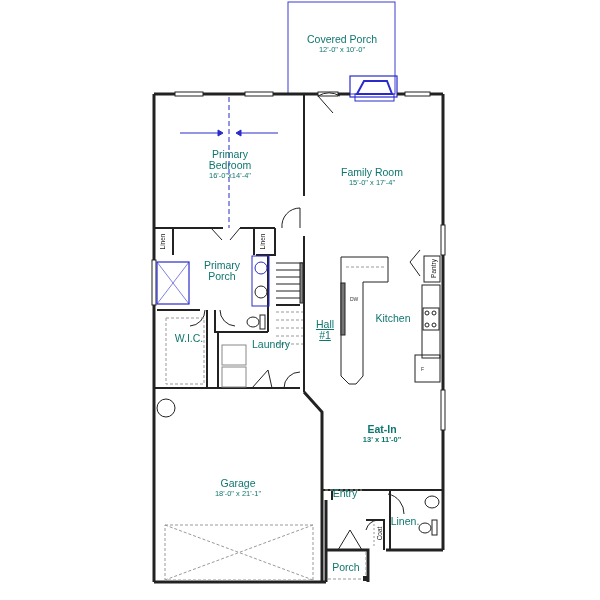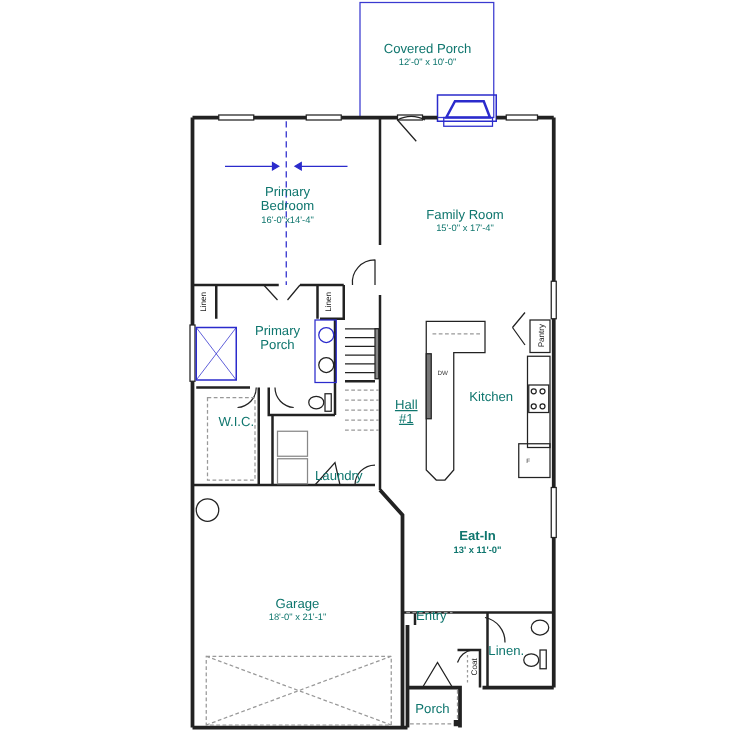--- a/index.html
+++ b/index.html
@@ -211,21 +211,21 @@
 
 <div class="lbl" style="left:222px; top:260px;">
   <span class="name">Primary</span>
   <span class="name">Porch</span>
 </div>
 
 <div class="lbl" style="left:189px; top:333px;">
   <span class="name">W.I.C.</span>
 </div>
 
-<div class="lbl" style="left:271px; top:376px;text-align:right;">
+<div class="lbl" style="left:271px; top:339px;text-align:right;">
   <span class="name">Laundry</span>
 </div>
 
 <div class="lbl" style="left:325px; top:319px;text-decoration:underline;">
   <span class="name">Hall</span>
   <span class="name">#1</span>
 </div>
 
 <div class="lbl" style="left:393px; top:313px;">
   <span class="name">Kitchen</span>

